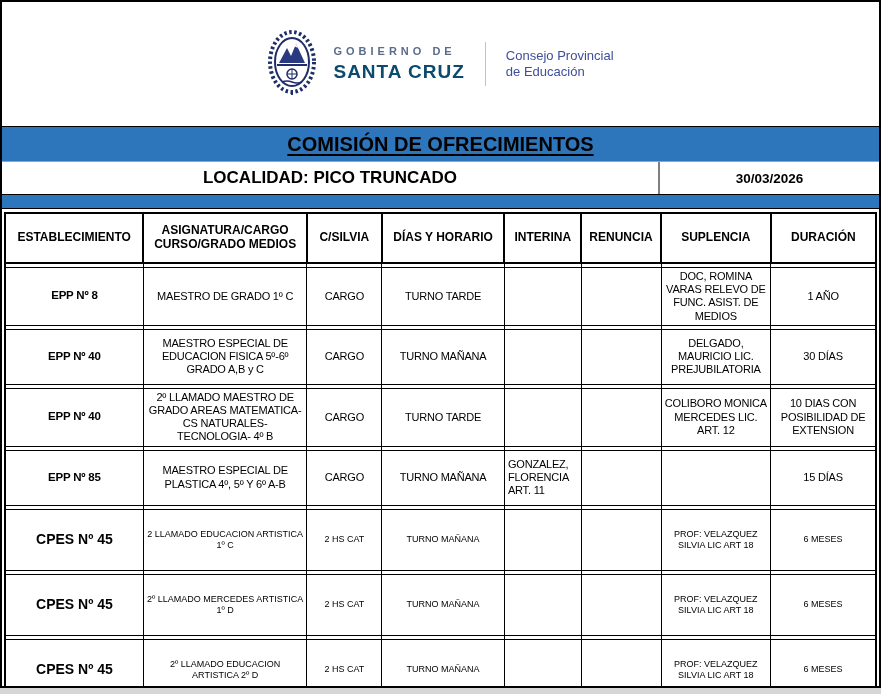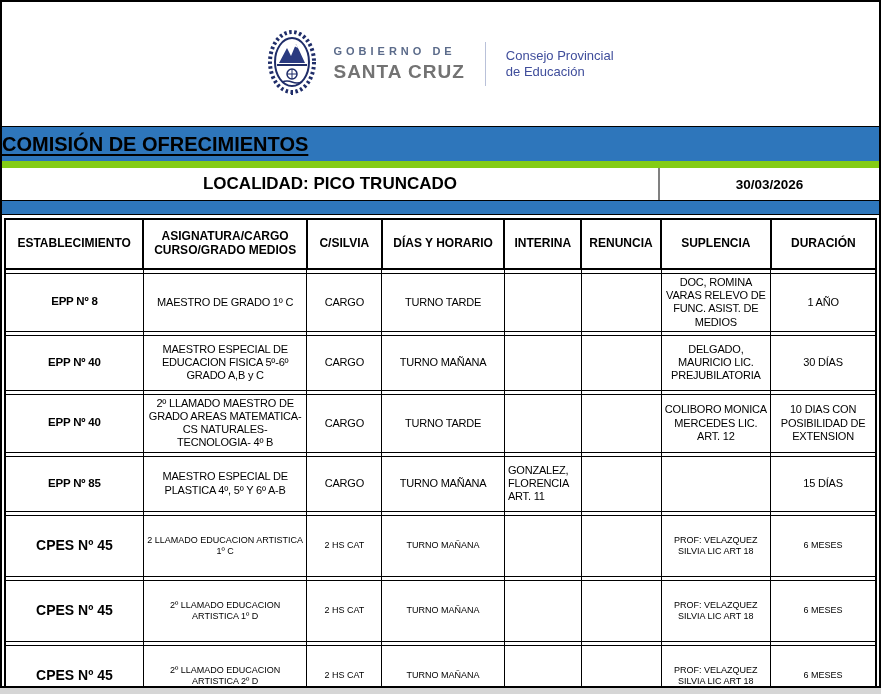--- a/index.html
+++ b/index.html
@@ -26,34 +26,34 @@
     display:flex;align-items:center;justify-content:center;
     gap:16px;
     border-radius:16px;
   }
   .crest{flex:0 0 auto;}
   .gov-text{display:flex;flex-direction:column;justify-content:center;}
   .gov-line1{
     font-size:11px;letter-spacing:4px;color:#5b6b8a;font-weight:600;
   }
   .gov-line2{
-    font-size:19px;font-weight:bold;color:#737373;letter-spacing:1px;margin-top:4px;
+    font-size:19px;font-weight:bold;color:#0c4a6e;letter-spacing:1px;margin-top:4px;
   }
   .brand-divider{
     width:1px;height:44px;background:#b9c1d9;margin:0 4px;
   }
   .org-text{
     font-size:13px;color:#3f4d9b;line-height:1.25;font-weight:500;
   }
 
   
   .title-bar{
     height:34px;background:var(--accent,#2e76bb);
-    display:flex;align-items:center;justify-content:flex-start;
-    border-top:1px solid #000;border-bottom:7px solid #84cc16;
+    display:flex;align-items:center;justify-content:center;
+    border-top:1px solid #000;border-bottom:1px solid #84cc16;
   }
   .title-bar .title{
     font-size:20px;font-weight:bold;color:#000;
     text-decoration:underline;text-decoration-thickness:2px;text-underline-offset:3px;
     letter-spacing:0px;
   }
   .localidad-row{
     display:flex;height:32px;border-bottom:1px solid #000;
   }
   .localidad-cell{
@@ -280,21 +280,21 @@
           <td></td>
           <td></td>
           <td></td>
           <td></td>
           <td></td>
           <td></td>
           <td></td>
         </tr>
         <tr class="data-row row-compact">
           <td class="estab">CPES Nº 45</td>
-          <td>2º LLAMADO EDUCACION ARTISTICA 1º D</td>
+          <td>2º LLAMADO MERCEDES ARTISTICA 1º D</td>
           <td>2 HS CAT</td>
           <td>TURNO MAÑANA</td>
           <td></td>
           <td></td>
           <td>PROF: VELAZQUEZ SILVIA LIC ART 18</td>
           <td>6 MESES</td>
         </tr>
         <tr class="spacer">
           <td></td>
           <td></td>

